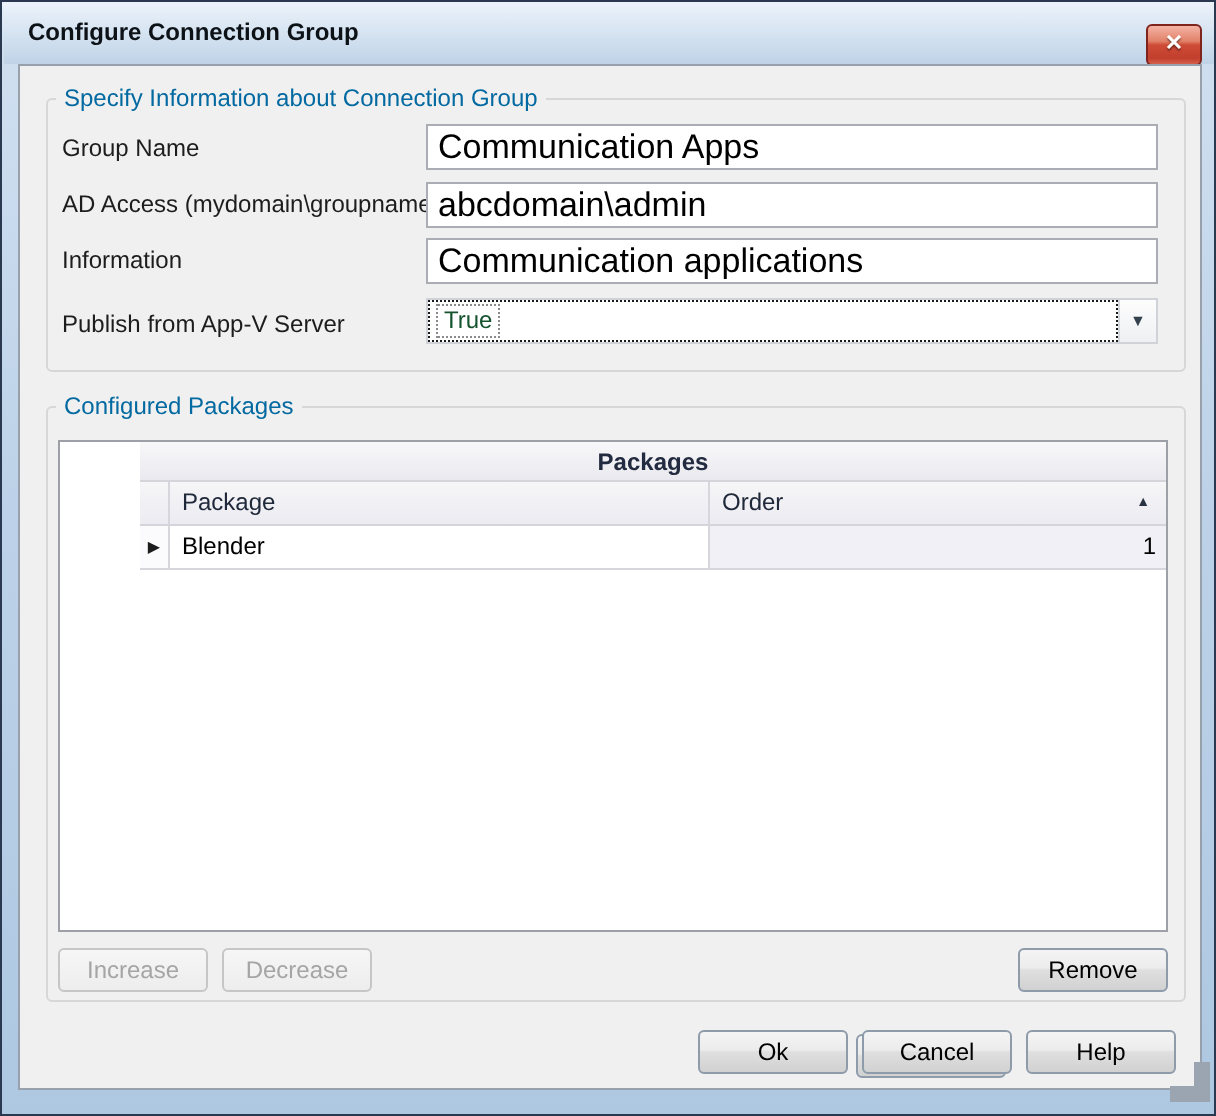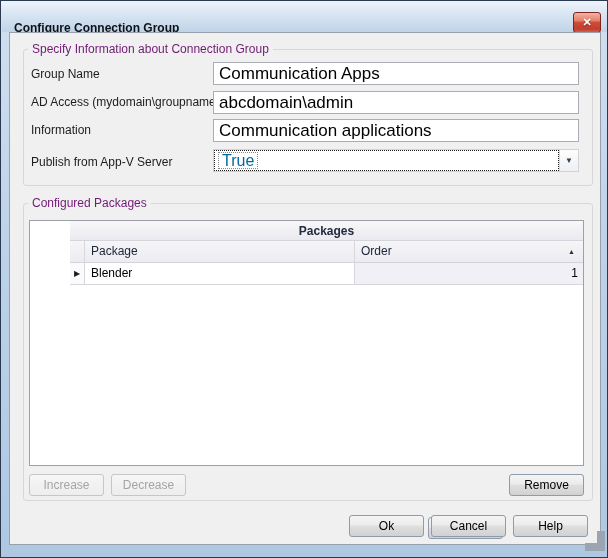--- a/index.html
+++ b/index.html
@@ -5,40 +5,40 @@
   html,body{margin:0;padding:0;background:#fff;}
   *{box-sizing:border-box;font-family:"Liberation Sans",sans-serif;}
   .window{
     position:relative;width:608px;height:558px;
     border:1px solid #2a3950;
     background:linear-gradient(180deg,#eaf1f9 0%,#cfdff0 4%,#bdd2e8 45%,#aec8e2 100%);
     overflow:hidden;
   }
   .titlebar{position:absolute;left:1px;top:0;width:606px;height:31px;
     background:linear-gradient(180deg,#edf3fa 0%,#d8e5f2 45%,#bfd3e7 100%);}
-  .title-text{position:absolute;left:12px;top:12px;height:31px;line-height:31px;
+  .title-text{position:absolute;left:12px;top:0;height:31px;line-height:31px;
     font-size:12px;font-weight:bold;color:#0d1217;}
   .close-btn{position:absolute;left:572px;top:11px;width:28px;height:21px;
     border:1px solid #7e241d;border-radius:3px;
     background:linear-gradient(180deg,#f4b3a4 0%,#e28169 40%,#ce4c37 50%,#c23e2d 85%,#d4604b 100%);
     color:#fff;font-size:11px;font-weight:bold;text-align:center;line-height:19px;
     text-shadow:0 1px 1px rgba(0,0,0,.45);cursor:pointer;}
   .client{position:absolute;left:8px;top:31px;width:592px;height:513px;
     background:#f0f0f0;border:1px solid #97a0ab;}
   .groupbox{position:absolute;border:1px solid #d7d7d7;border-radius:3px;background:#f0f0f0;}
-  .groupbox-title{position:absolute;font-size:12px;color:#701a75;background:#f0f0f0;padding:0 4px;line-height:14px;}
+  .groupbox-title{position:absolute;font-size:12px;color:#0369a1;background:#f0f0f0;padding:0 4px;line-height:14px;}
   .field-label{position:absolute;left:30px;font-size:12px;color:#1d1d1d;line-height:15px;}
   .textbox{position:absolute;left:212px;width:366px;height:23px;
     border:1px solid #aaadb3;background:#fff;font-size:17px;color:#000;
     padding:0 5px;outline:none;}
   .combo{position:absolute;left:212px;top:148px;width:366px;height:23px;
     background:#fff;border:1px solid #cfd3d8;}
   .combo-edit{position:absolute;left:0;top:0;right:19px;bottom:0;
     border:1px dotted #1a1a1a;display:flex;align-items:center;padding-left:3px;}
-  .combo-value{font-size:16px;color:#0369a1;border:1px dotted #8a8a8a;padding:0 3px;line-height:15px;}
+  .combo-value{font-size:12px;color:#14532d;border:1px dotted #8a8a8a;padding:0 3px;line-height:15px;}
   .combo-arrow{position:absolute;right:0;top:0;width:19px;height:21px;
     background:linear-gradient(180deg,#fdfdfd,#eef0f3);border-left:1px solid #d4d7db;
     text-align:center;line-height:21px;font-size:8px;color:#33404d;cursor:pointer;}
   .grid{position:absolute;left:28px;top:219px;width:555px;height:246px;
     background:#fff;border:1px solid #9da0a7;padding-left:40px;}
   .grid-band{height:20px;background:linear-gradient(180deg,#f8f8fa,#e9e9ef);
     border-bottom:1px solid #d4d4da;text-align:center;font-size:12px;font-weight:bold;
     color:#222b3f;line-height:20px;}
   .grid-header{height:22px;display:flex;background:linear-gradient(180deg,#f6f6f8,#ebebf1);
     border-bottom:1px solid #d4d4da;font-size:12px;color:#20293a;}

